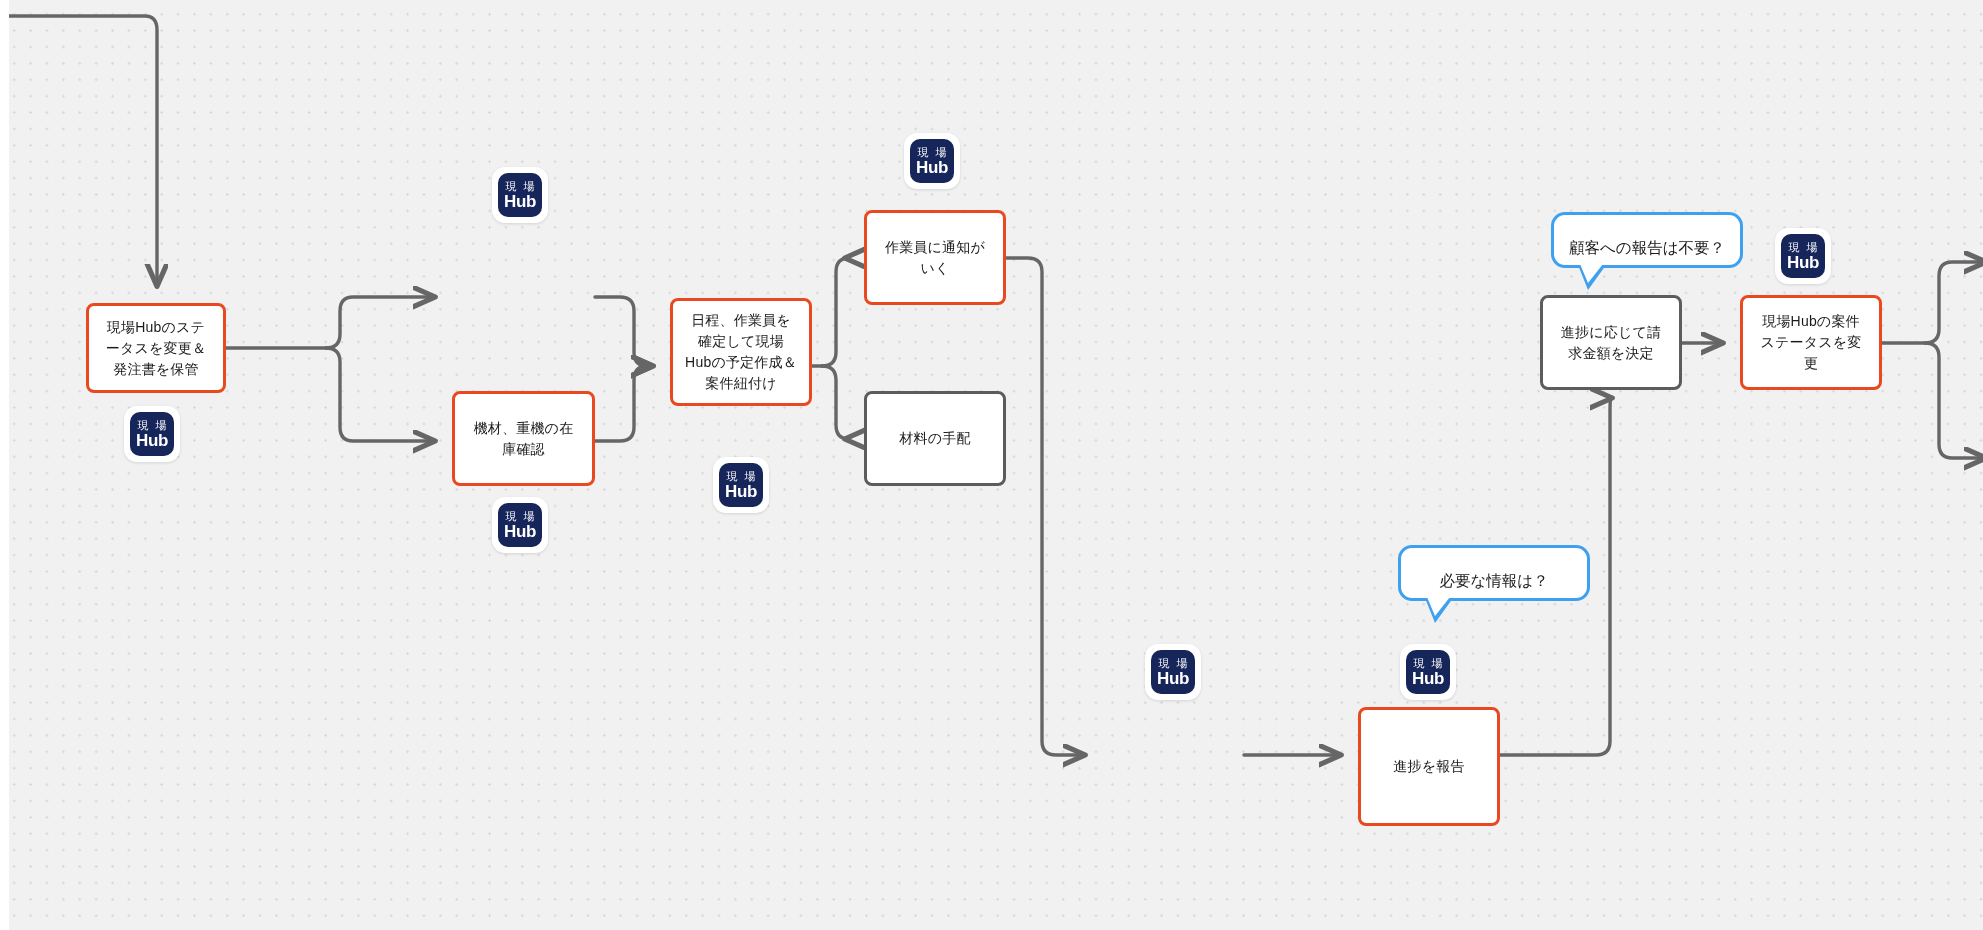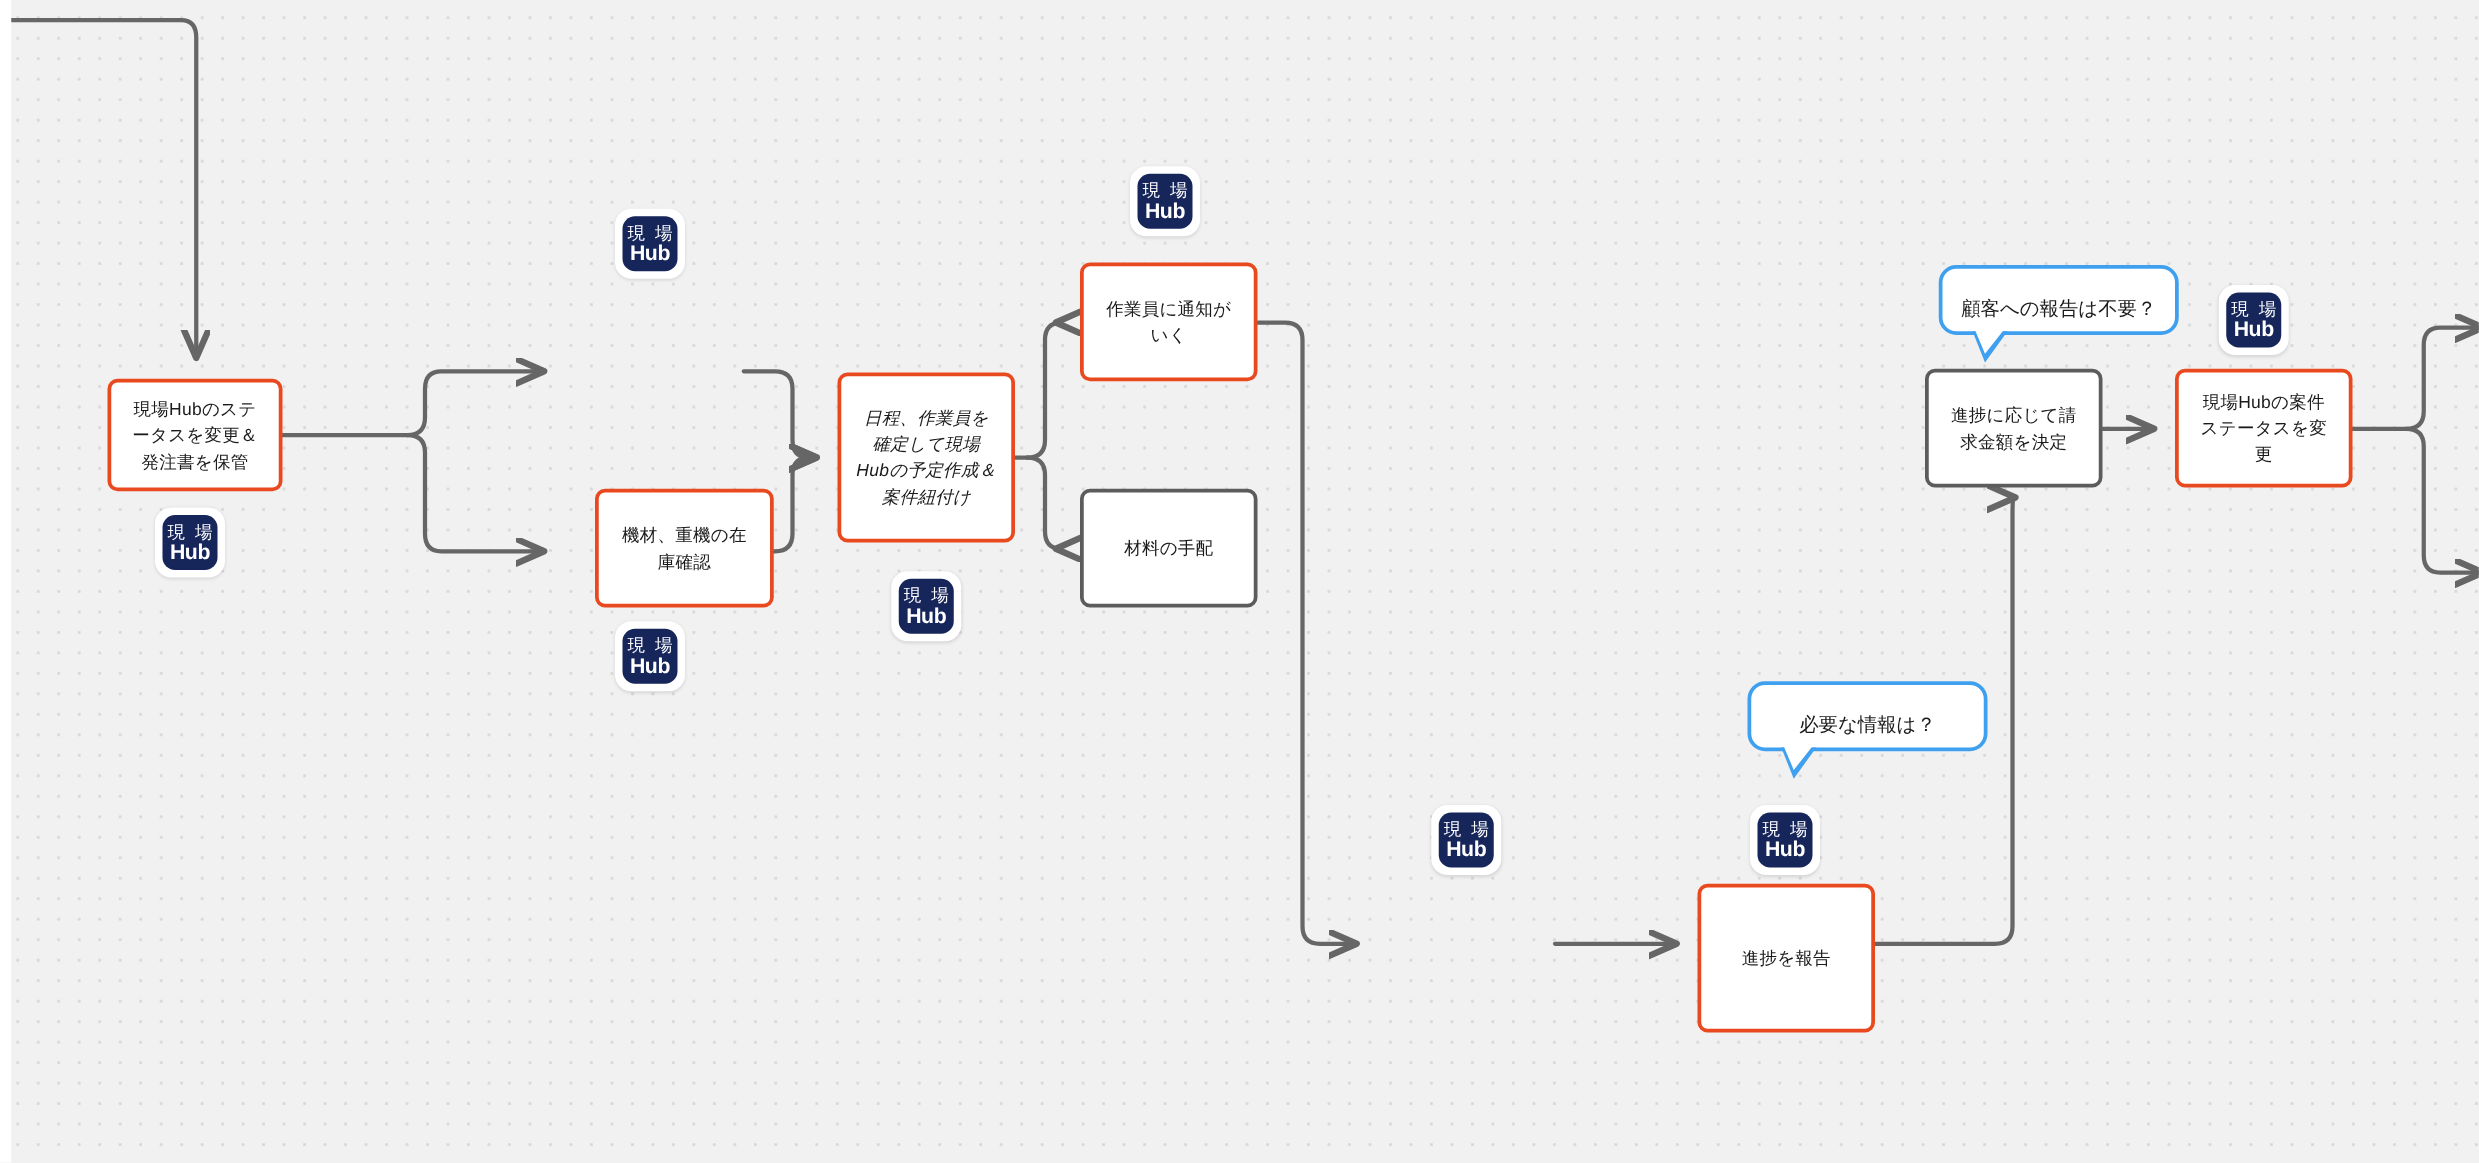--- a/index.html
+++ b/index.html
@@ -41,21 +41,21 @@
     background:#ffffff;
     box-shadow:0 1px 3px rgba(0,0,0,.12);
     display:flex;align-items:center;justify-content:center;
   }
   .hub .inner{
     width:44px;height:44px;border-radius:10px;background:#16255a;
     display:flex;flex-direction:column;align-items:center;justify-content:center;
     line-height:1;
   }
   .hub .genba{
-    color:#ffffff;font-size:14px;letter-spacing:2px;
+    color:#ffffff;font-size:11px;letter-spacing:2px;
     margin:0 0 1px 2px;font-weight:500;
   }
   .hub .hubword{
     color:#ffffff;font-size:17px;font-weight:bold;letter-spacing:-.3px;
   }
 
   
   .bubble{
     position:absolute;box-sizing:border-box;z-index:5;
     background:#ffffff;border:3px solid #3fa0ef;border-radius:14px;
@@ -119,25 +119,25 @@
       <path d="M 1925,343 Q 1939,343 1939,329 L 1939,276 Q 1939,262 1952,262 L 1985,262" marker-end="url(#ah)"></path>
       <path d="M 1925,343 Q 1939,343 1939,357 L 1939,444 Q 1939,458 1952,458 L 1985,458" marker-end="url(#ah)"></path>
     </g>
   </svg>
 
   <div class="node orange" style="left:86px;top:303px;width:140px;height:90px;">
     <span class="txt">現場Hubのステータスを変更＆発注書を保管</span>
   </div>
 
 
-  <div class="node orange" style="left:452px;top:391px;width:143px;height:95px;margin-left:24px;">
+  <div class="node orange" style="left:452px;top:391px;width:143px;height:95px;">
     <span class="txt">機材、重機の在庫確認</span>
   </div>
 
-  <div class="node orange" style="left:670px;top:298px;width:142px;height:136px;font-style:italic;">
+  <div class="node orange" style="left:670px;top:298px;width:142px;height:108px;">
     <span class="txt">日程、作業員を確定して現場Hubの予定作成＆案件紐付け</span>
   </div>
 
   <div class="node orange" style="left:864px;top:210px;width:142px;height:95px;">
     <span class="txt">作業員に通知がいく</span>
   </div>
 
   <div class="node gray" style="left:864px;top:391px;width:142px;height:95px;">
     <span class="txt">材料の手配</span>
   </div>

